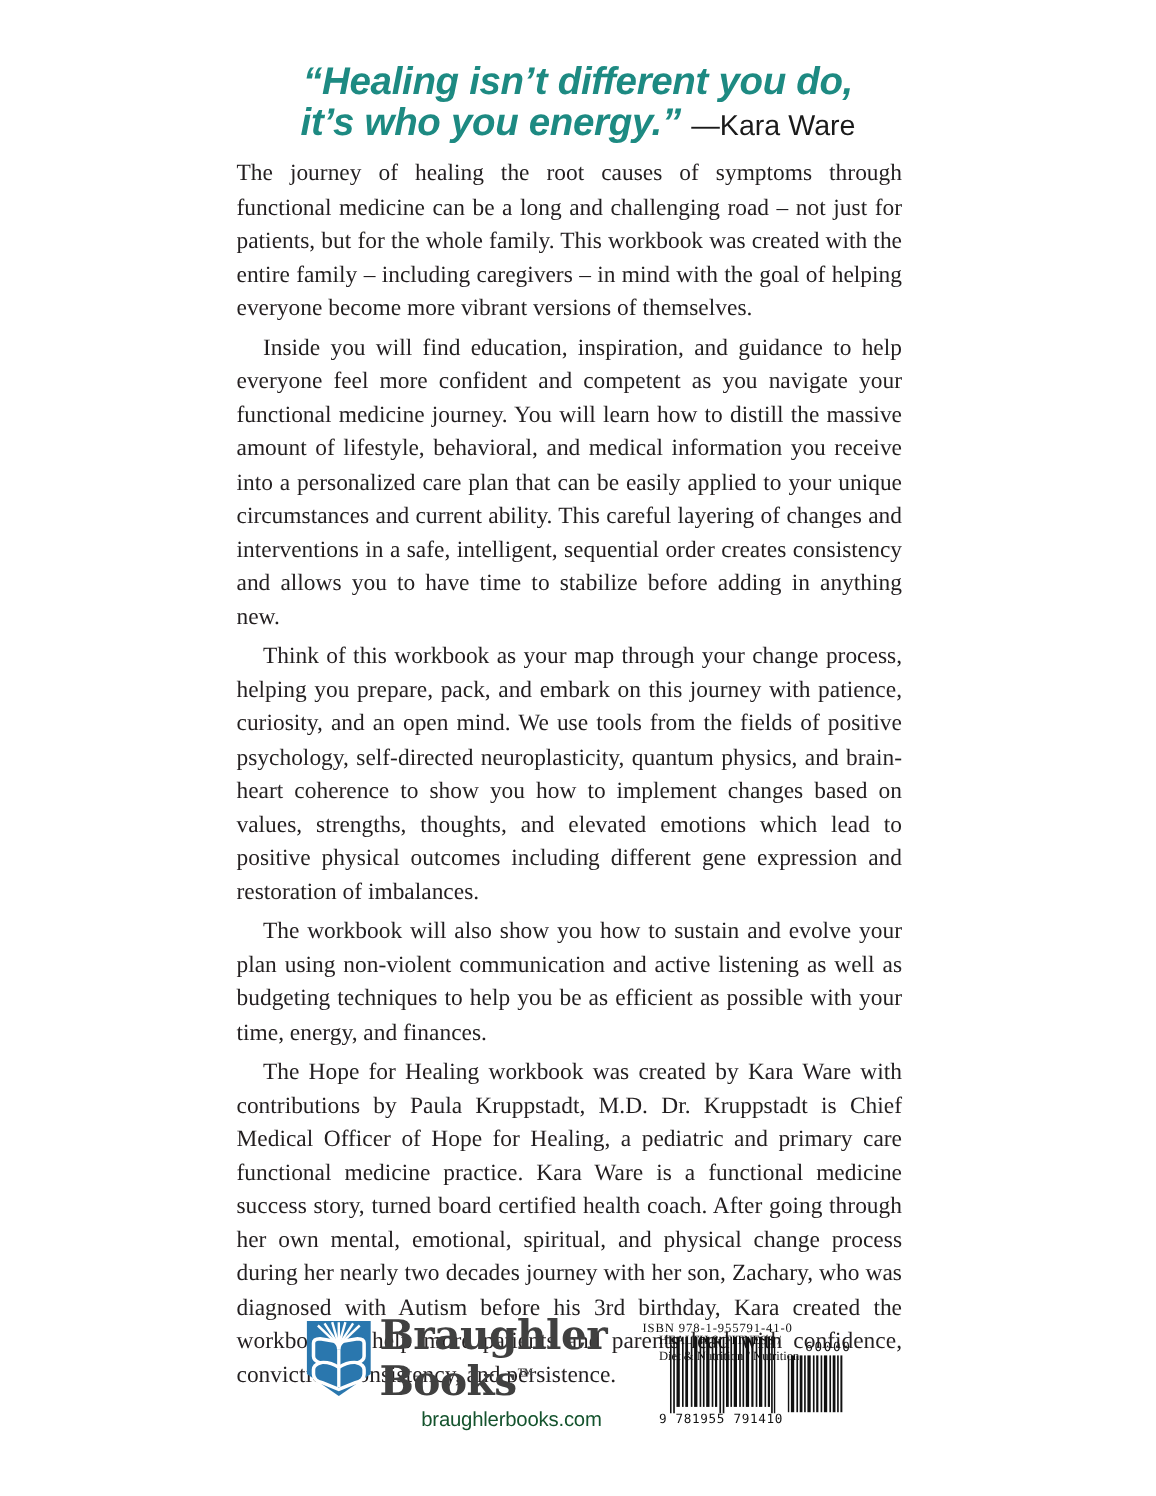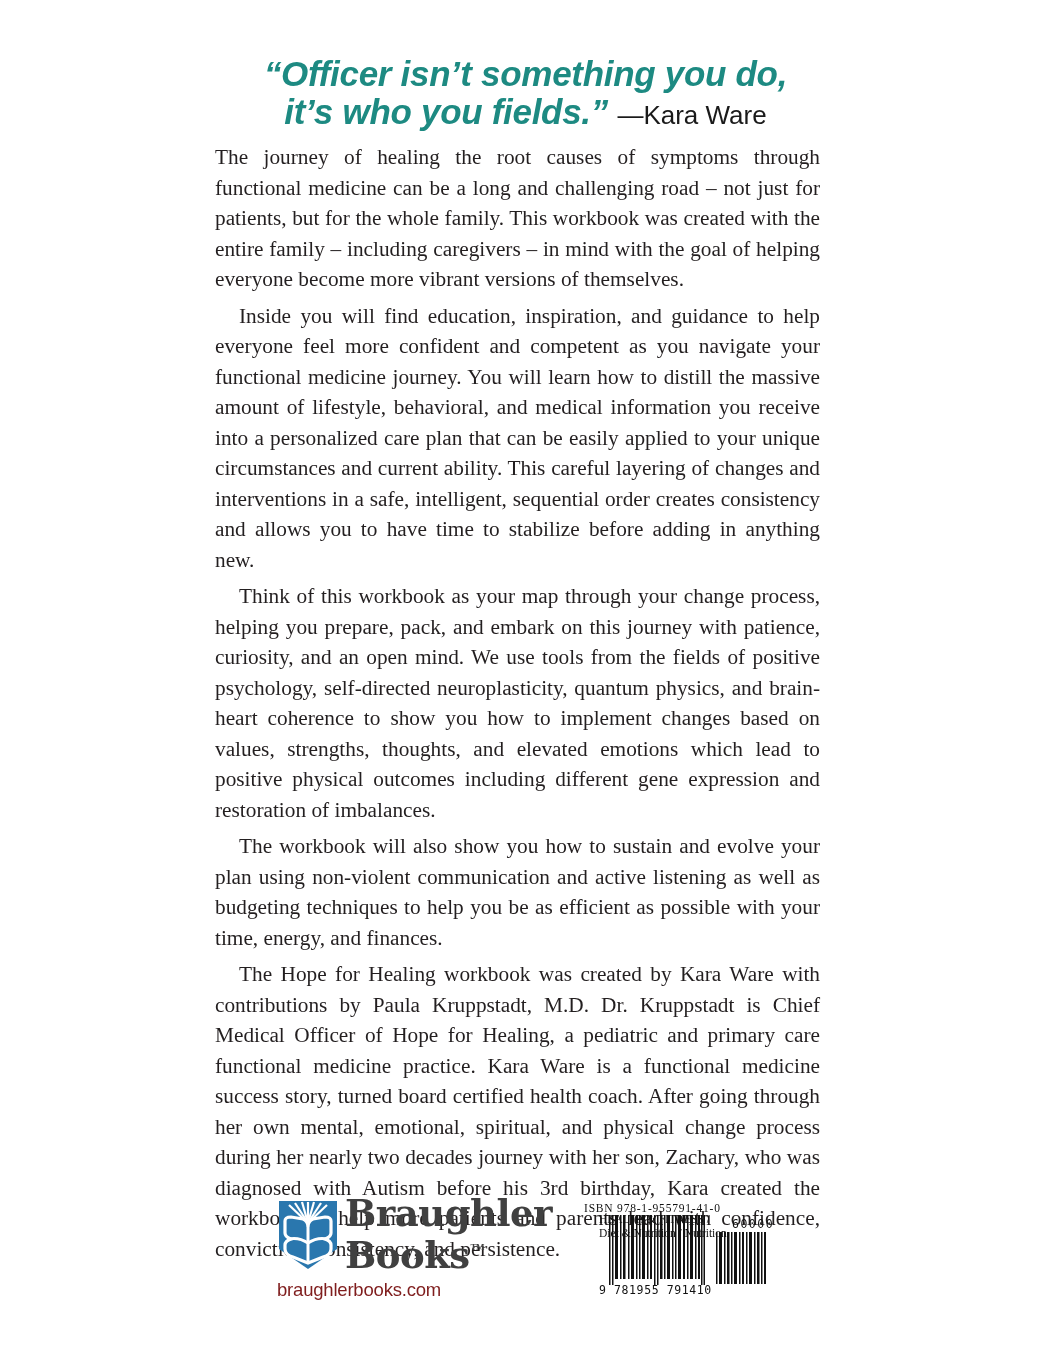--- a/index.html
+++ b/index.html
@@ -30,22 +30,22 @@
       position: absolute; left: 277px; top: 1196px; width: 290px; height: 110px;
     }
     .logo .shield { position: absolute; left: 0; top: 3px; width: 62px; height: 72px; }
     .logo .wordmark {
       position: absolute; left: 68px; top: 0;
       font-family: "DejaVu Serif", serif; font-weight: bold; color: #404040;
       font-size: 37px; line-height: 34px; letter-spacing: -0.5px;
     }
     .logo .tm { font-family: Liberation Serif, serif; font-size: 9px; font-weight: bold; vertical-align: 18px; margin-left: 1px; }
     .logo .url {
-      position: absolute; left: 0; width: 270px; top: 83px; text-align: left;
-      font-family: "Liberation Sans", sans-serif; color: #7f1d1d; font-size: 18.5px; letter-spacing: -0.2px;
+      position: absolute; left: 0; width: 270px; top: 83px; text-align: right;
+      font-family: "Liberation Sans", sans-serif; color: #14532d; font-size: 18.5px; letter-spacing: -0.2px;
     }
 
     .barcode-block { position: absolute; left: 570px; top: 1160px; width: 220px; height: 150px; }
     .category {
       position: absolute; left: 29px; top: 8px;
       font-family: Liberation Serif, serif; font-size: 11.5px; line-height: 14px; color: #111; margin-top: 44px;
     }
     .isbn {
       position: absolute; left: 14px; top: 42px;
       font-family: Liberation Serif, serif; font-size: 11.5px; letter-spacing: 0.8px; color: #111;
@@ -58,22 +58,22 @@
     }
     .ean-digits {
       position: absolute; left: 29px; top: 123px;
       font-family: "DejaVu Sans Mono", monospace; font-size: 11.5px; letter-spacing: 0.6px; color: #111;
     }
   </style>
 </head>
 <body>
 
 <div class="quote">
-  <span class="line">“Officer isn’t something you do,</span>
-  <span class="line"><span>it’s who you fields.”</span> <span class="attrib">—Kara Ware</span></span>
+  <span class="line">“Healing isn’t different you do,</span>
+  <span class="line"><span>it’s who you energy.”</span> <span class="attrib">—Kara Ware</span></span>
 </div>
 
 <div class="body-text">
   <p class="first">The journey of healing the root causes of symptoms through functional medicine can be a long and challenging road – not just for patients, but for the whole family. This workbook was created with the entire family – including caregivers – in mind with the goal of helping everyone become more vibrant versions of themselves.</p>
   <p>Inside you will find education, inspiration, and guidance to help everyone feel more confident and competent as you navigate your functional medicine journey. You will learn how to distill the massive amount of lifestyle, behavioral, and medical information you receive into a personalized care plan that can be easily applied to your unique circumstances and current ability. This careful layering of changes and interventions in a safe, intelligent, sequential order creates consistency and allows you to have time to stabilize before adding in anything new.</p>
   <p>Think of this workbook as your map through your change process, helping you prepare, pack, and embark on this journey with patience, curiosity, and an open mind. We use tools from the fields of positive psychology, self-directed neuroplasticity, quantum physics, and brain-heart coherence to show you how to implement changes based on values, strengths, thoughts, and elevated emotions which lead to positive physical outcomes including different gene expression and restoration of imbalances.</p>
   <p>The workbook will also show you how to sustain and evolve your plan using non-violent communication and active listening as well as budgeting techniques to help you be as efficient as possible with your time, energy, and finances.</p>
   <p>The Hope for Healing workbook was created by Kara Ware with contributions by Paula Kruppstadt, M.D. Dr. Kruppstadt is Chief Medical Officer of Hope for Healing, a pediatric and primary care functional medicine practice. Kara Ware is a functional medicine success story, turned board certified health coach. After going through her own mental, emotional, spiritual, and physical change process during her nearly two decades journey with her son, Zachary, who was diagnosed with Autism before his 3rd birthday, Kara created the workbook to help more patients and parents lead with confidence, conviction, consistency, and persistence.</p>
 </div>
 

